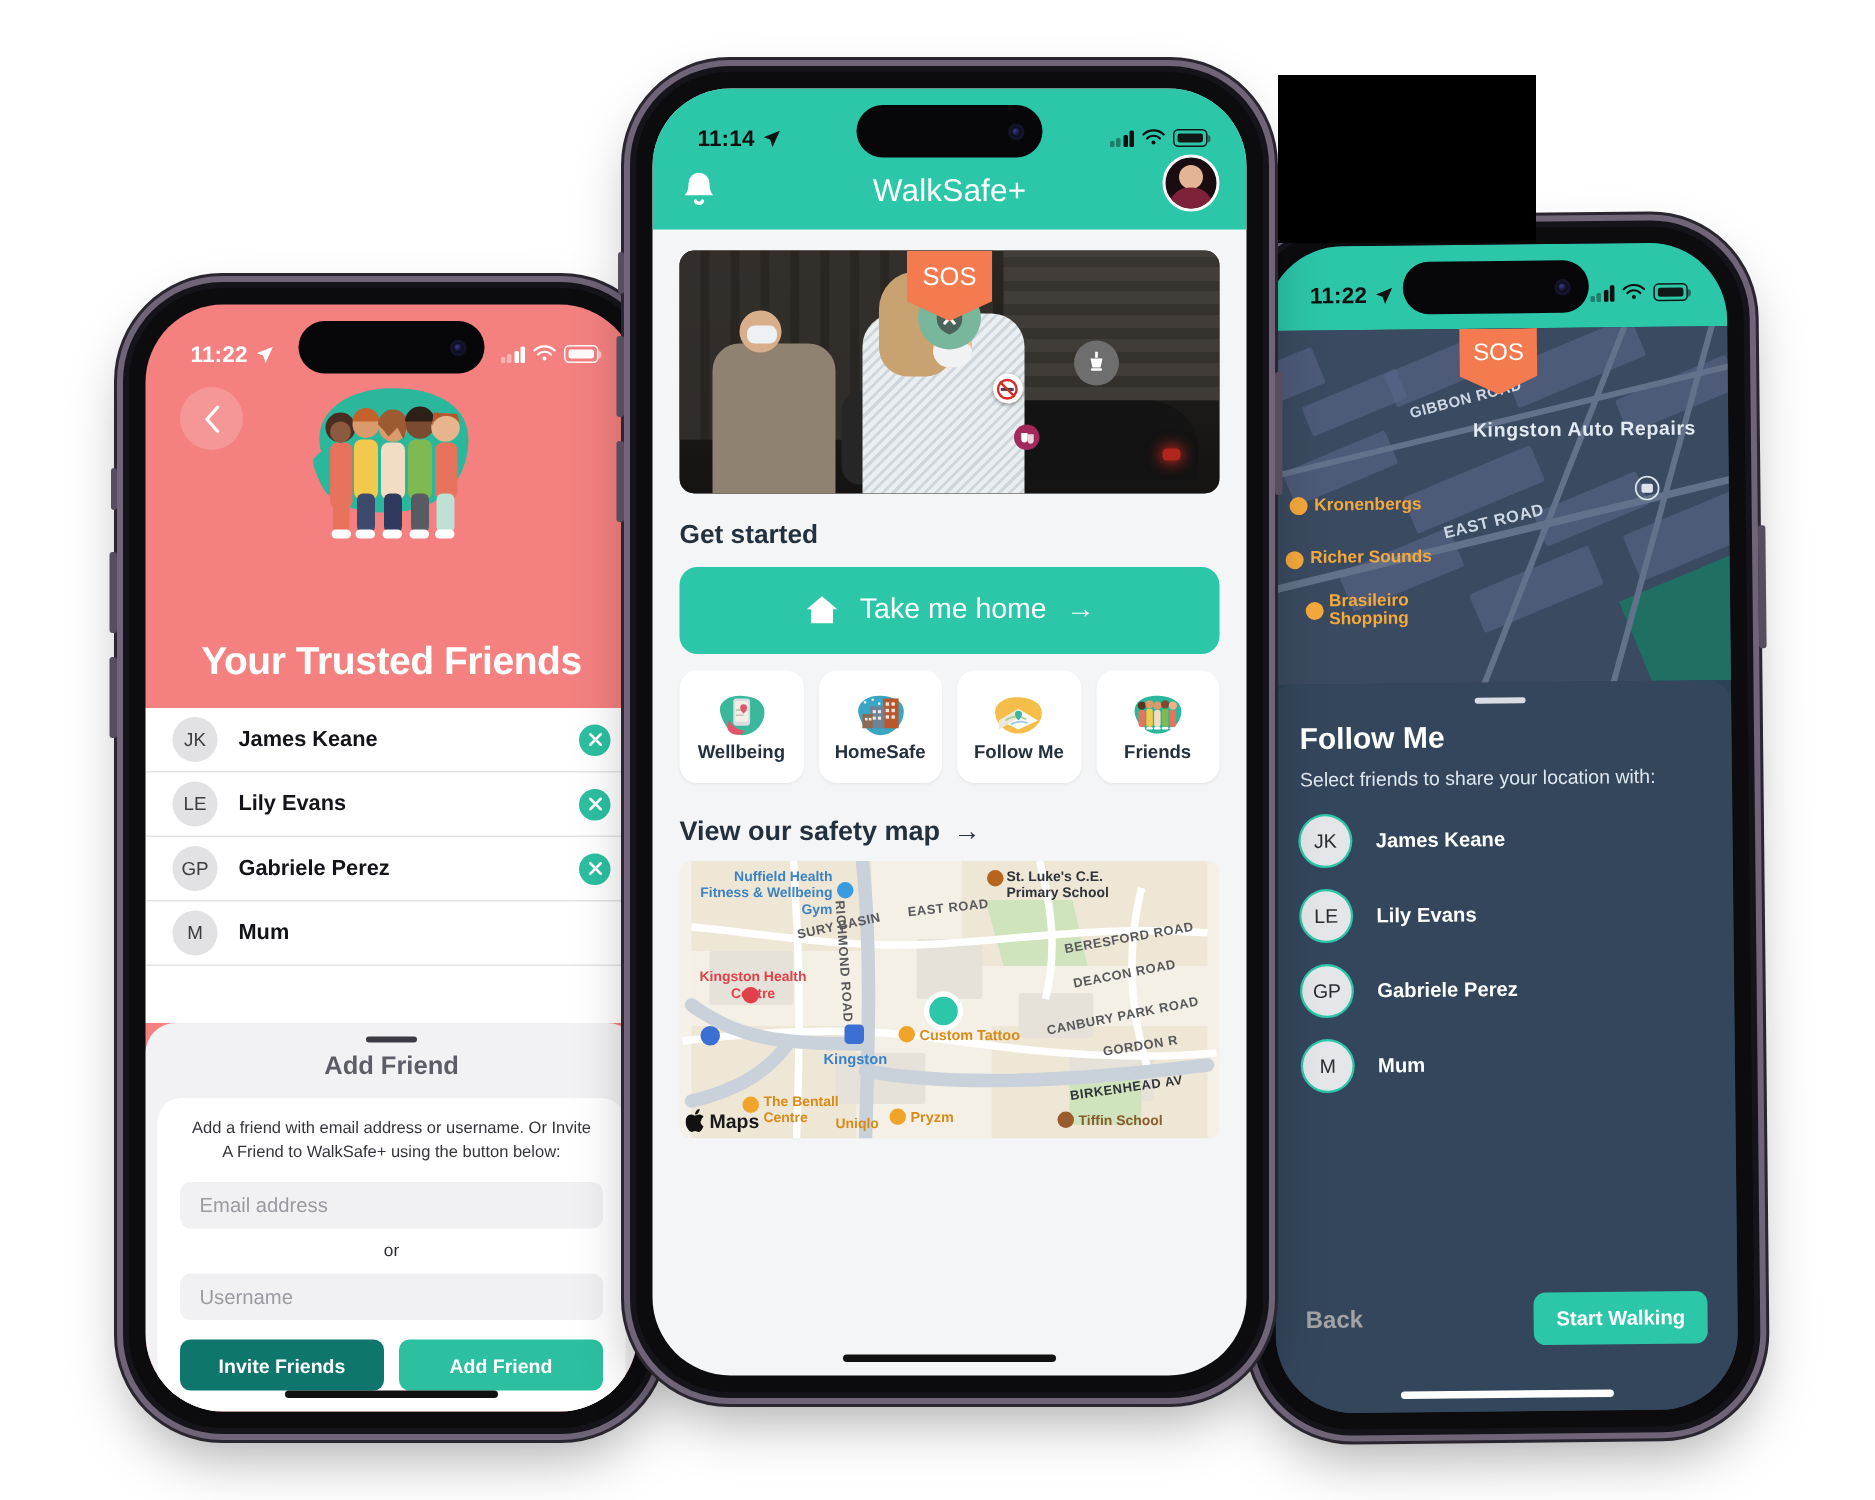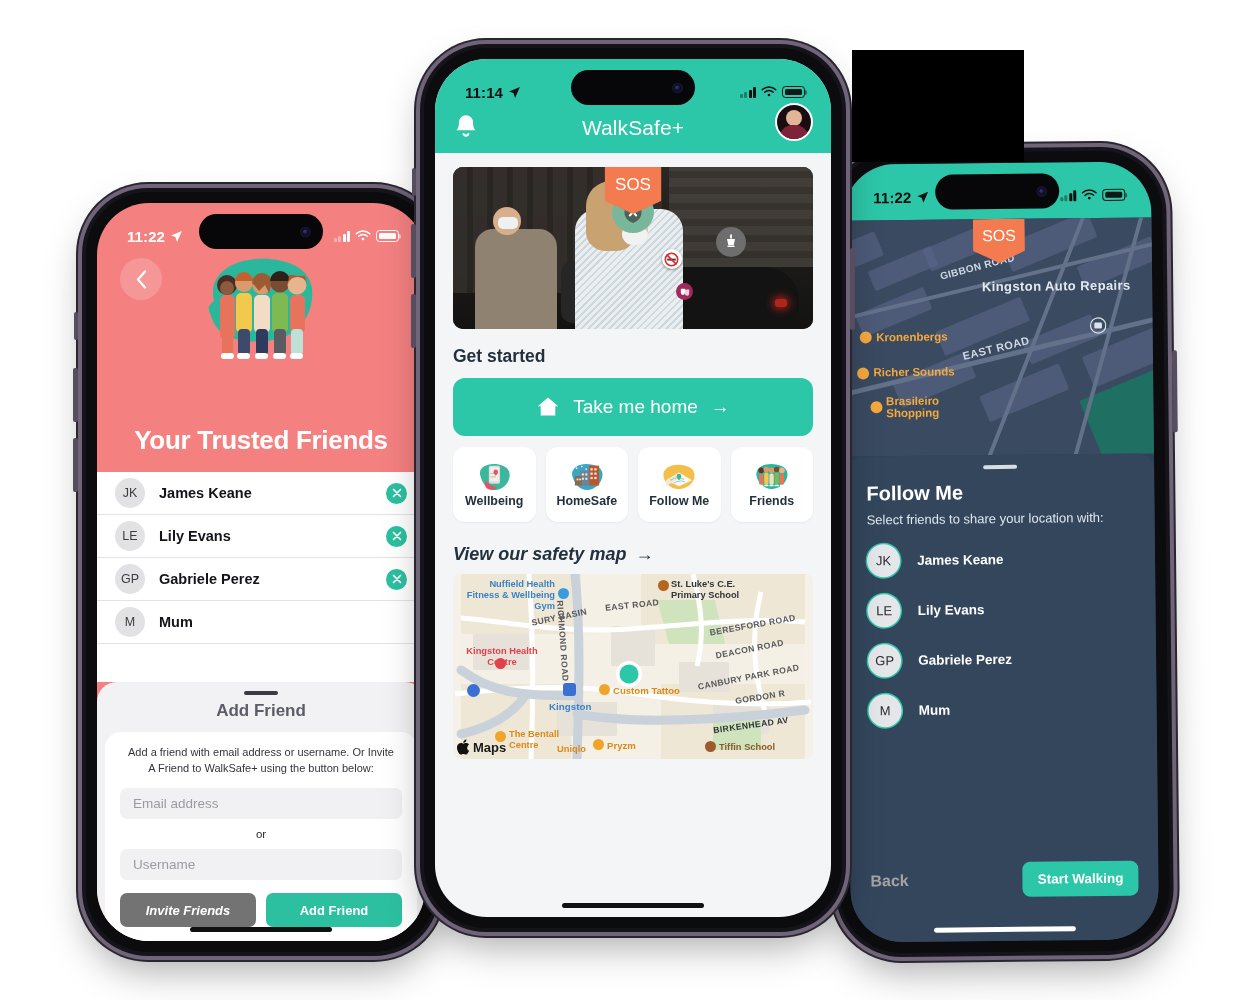--- a/index.html
+++ b/index.html
@@ -131,21 +131,21 @@
     font-size: 13.5px; color: #9a9aa3;
   }
   .or-sep { text-align: center; font-size: 11.5px; color: #2a2a33; padding: 9px 0 9px; }
   .btn-row { display: flex; gap: 10px; padding-top: 13px; }
   .btn {
     flex: 1 1 0; height: 34px; border-radius: 7px;
     display: flex; align-items: center; justify-content: center;
     font-size: 13px; font-weight: 700; color: #fff; border: 0;
     font-family: inherit; cursor: pointer;
   }
-  .btn.dark { background: #737373; font-style: italic; }
+  .btn.dark { background: #0f766e; }
   .btn.teal { background: #2CC0A0; }
 
   
   #phone-center { left: 424px; top: 48px; width: 418px; height: 880px; z-index: 20; }
   #phone-center .screen { background: #f4f5f6; }
   .cp-topbar {
     background: #2CC6A8; height: 94px; position: relative;
     display: flex; align-items: flex-end; padding: 16px 18px 12px;
   }
   .cp-app-title {
@@ -224,21 +224,21 @@
     cursor: pointer;
   }
   .tile-row { display: flex; gap: 10px; margin-top: 11px; }
   .tile {
     flex: 1 1 0; background: #fff; border-radius: 12px; height: 75px;
     display: flex; flex-direction: column; align-items: center; justify-content: center;
     gap: 3px; box-shadow: 0 1px 2px rgba(0,0,0,.05); cursor: pointer;
   }
   .tile .art { width: 38px; height: 30px; }
   .tile .lbl { font-size: 12.4px; font-weight: 700; color: #23303e; }
-  .map-head { display:flex; align-items:center; gap:9px; margin: 22px 0 9px; font-style: italic; }
+  .map-head { display:flex; align-items:center; gap:9px; margin: 22px 0 9px; }
   .map-head .t { font-size: 18px; font-weight: 700; color: #23303e; }
   .minimap { height: 185px; border-radius: 7px; overflow: hidden; position: relative;
              background: #F5F1E8; }
 
   
   #phone-right { left: 836px; top: 152px; width: 330px; height: 800px; transform: rotate(-0.6deg); }
   #phone-right .screen { background: #2E4256; }
   .rp-black-bar {
     position: absolute; left: 852px; top: 50px; width: 172px; height: 112px;
     background: #000; z-index: 5;

